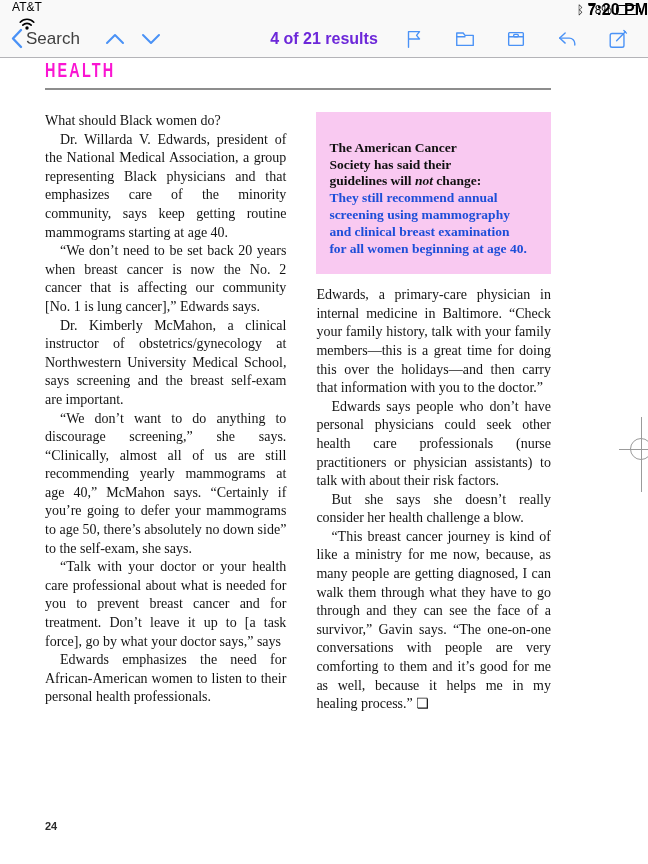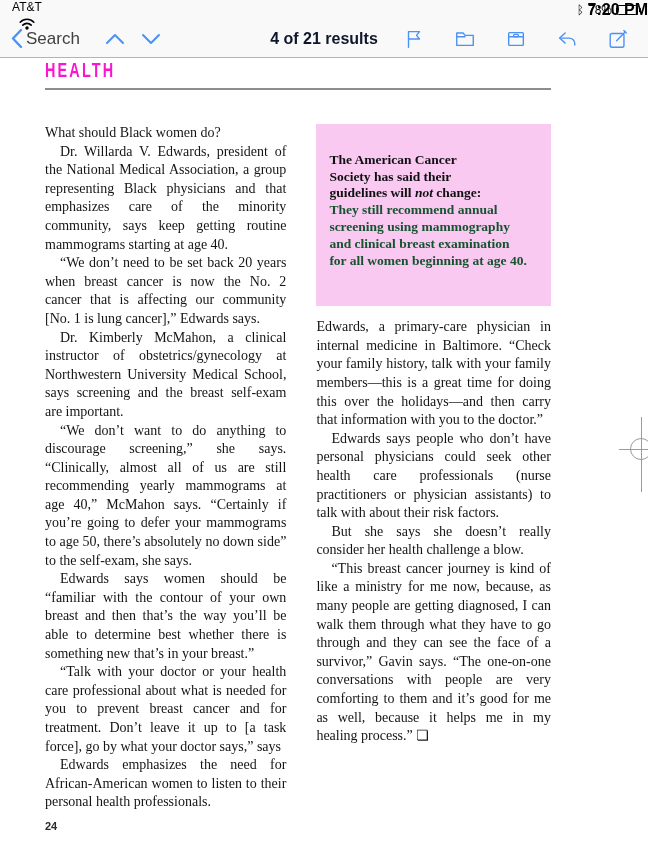--- a/index.html
+++ b/index.html
@@ -25,44 +25,44 @@
   .battery-body { width:22px; height:10px; border:1px solid #000; border-radius:2.5px; padding:1px; }
   .battery-fill { width:100%; height:100%; background:#000; border-radius:1px; }
   .battery-nub { width:2px; height:4px; background:#000; border-radius:0 1px 1px 0; margin-left:1px; }
 
   .toolbar { position:relative; height:37px; display:flex; align-items:center; padding:0 10px; }
   .back-button { display:flex; align-items:center; gap:3px; color:#404040; cursor:pointer; }
   .back-label { font-size:17px; }
   .nav-chevrons { display:flex; gap:10px; margin-left:22px; }
   .chev-btn { width:26px; height:26px; display:flex; align-items:center; justify-content:center; cursor:pointer; }
   .results-label { position:absolute; left:0; right:0; text-align:center;
-                   font-size:16px; font-weight:bold; color:#0f172a; pointer-events:none; }
+                   font-size:16px; font-weight:bold; color:#6d28d9; pointer-events:none; }
   .tb-icons { margin-left:auto; display:flex; gap:27px; align-items:center; z-index:2; padding-right:8px; }
   .tb-icon { width:24px; height:24px; display:flex; align-items:center; justify-content:center; cursor:pointer; }
   svg.stroke-ic { stroke:#4a92f6; fill:none; stroke-width:1.5; stroke-linecap:round; stroke-linejoin:round; }
 
   
   .section-title { position:absolute; left:45px; top:59px; color:#fa15d2;
                    font-weight:bold; font-size:20px; letter-spacing:3px;
                    transform:scaleX(0.72); transform-origin:left center; white-space:nowrap; }
   .section-rule { position:absolute; left:45px; top:88px; width:506px; height:2px; background:#8d8d8d; }
 
-  .columns { position:absolute; left:45px; top:124px; width:506px; display:flex; gap:30px; }
+  .columns { position:absolute; left:45px; top:112px; width:506px; display:flex; gap:30px; }
   .col { font-family:"Liberation Serif", serif; font-size:14px; line-height:18.6px;
          color:#141414; text-align:justify; }
   .col-left { width:250px; }
   .col-right { width:243px; }
   .col p.indent { text-indent:15px; }
 
-  .callout { background:#f9c9f1; padding:11px 13px 20px 13px; margin-bottom:12px;
+  .callout { background:#f9c9f1; padding:11px 13px 0 13px; margin-bottom:12px;
              font-family:"Liberation Serif", serif; font-weight:bold;
              font-size:13.5px; line-height:16.8px; text-align:left; white-space:pre-line; }
   .callout .intro, .callout .outro { color:#101010; }
   .callout .emph { font-style:italic; }
-  .callout-highlight { color:#14532d; display:block; }
+  .callout-highlight { color:#1d4ed8; display:block; }
 
   .page-number { position:absolute; left:45px; top:820px; font-size:11px; font-weight:bold; color:#2b2b2b; }
 
   
   .reg-mark .v { position:absolute; left:641px; top:417px; width:1px; height:75px; background:#9b9b9b; }
   .reg-mark .h { position:absolute; left:619px; top:449px; width:29px; height:1px; background:#9b9b9b; }
   .reg-mark .c { position:absolute; left:630px; top:438px; width:22px; height:22px;
                  border:1px solid #9b9b9b; border-radius:50%; background:transparent; }
 </style>
 </head>
@@ -164,21 +164,20 @@
   <div class="section-rule"></div>
 
   <div class="columns">
 
     <div class="col col-left">
       <p>What should Black women do?</p>
       <p class="indent">Dr. Willarda V. Edwards, president of the National Medical Association, a group representing Black physicians and that emphasizes care of the minority community, says keep getting routine mammograms starting at age 40.</p>
       <p class="indent">“We don’t need to be set back 20 years when breast cancer is now the No. 2 cancer that is affecting our community [No. 1 is lung cancer],” Edwards says.</p>
       <p class="indent">Dr. Kimberly McMahon, a clinical instructor of obstetrics/gynecology at Northwestern University Medical School, says screening and the breast self-exam are important.</p>
       <p class="indent">“We don’t want to do anything to discourage screening,” she says. “Clinically, almost all of us are still recommending yearly mammograms at age 40,” McMahon says. “Certainly if you’re going to defer your mammograms to age 50, there’s absolutely no down side” to the self-exam, she says.</p>
-      <p class="indent">Edwards says women should be “familiar with the contour of your own breast and then that’s the way you’ll be able to determine best whether there is something new that’s in your breast.”</p>
       <p class="indent">“Talk with your doctor or your health care professional about what is needed for you to prevent breast cancer and for treatment. Don’t leave it up to [a task force], go by what your doctor says,” says</p>
       <p class="indent">Edwards emphasizes the need for African-American women to listen to their personal health professionals.</p>
     </div>
 
     <div class="col col-right">
       <div class="callout">
         <span class="intro">The American Cancer
 Society has said their
 guidelines will </span><span class="intro emph">not</span><span class="outro"> change:</span>
         <span class="callout-highlight">They still recommend annual

